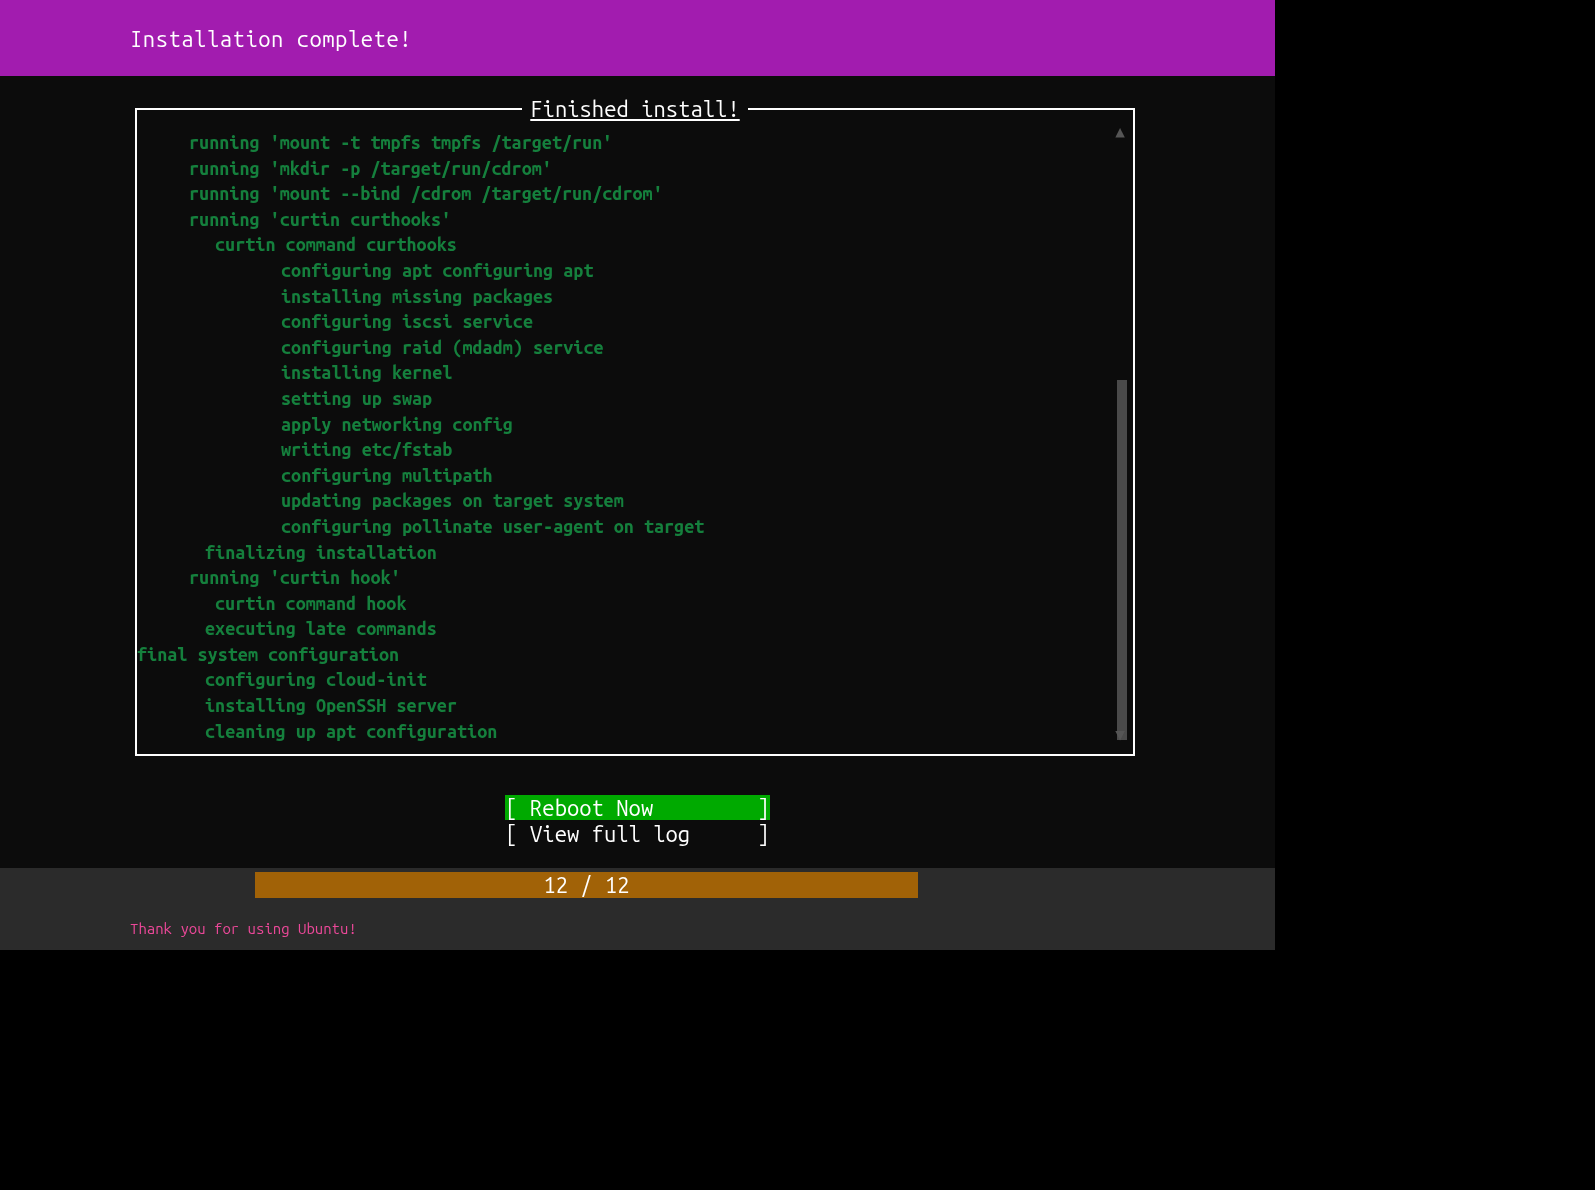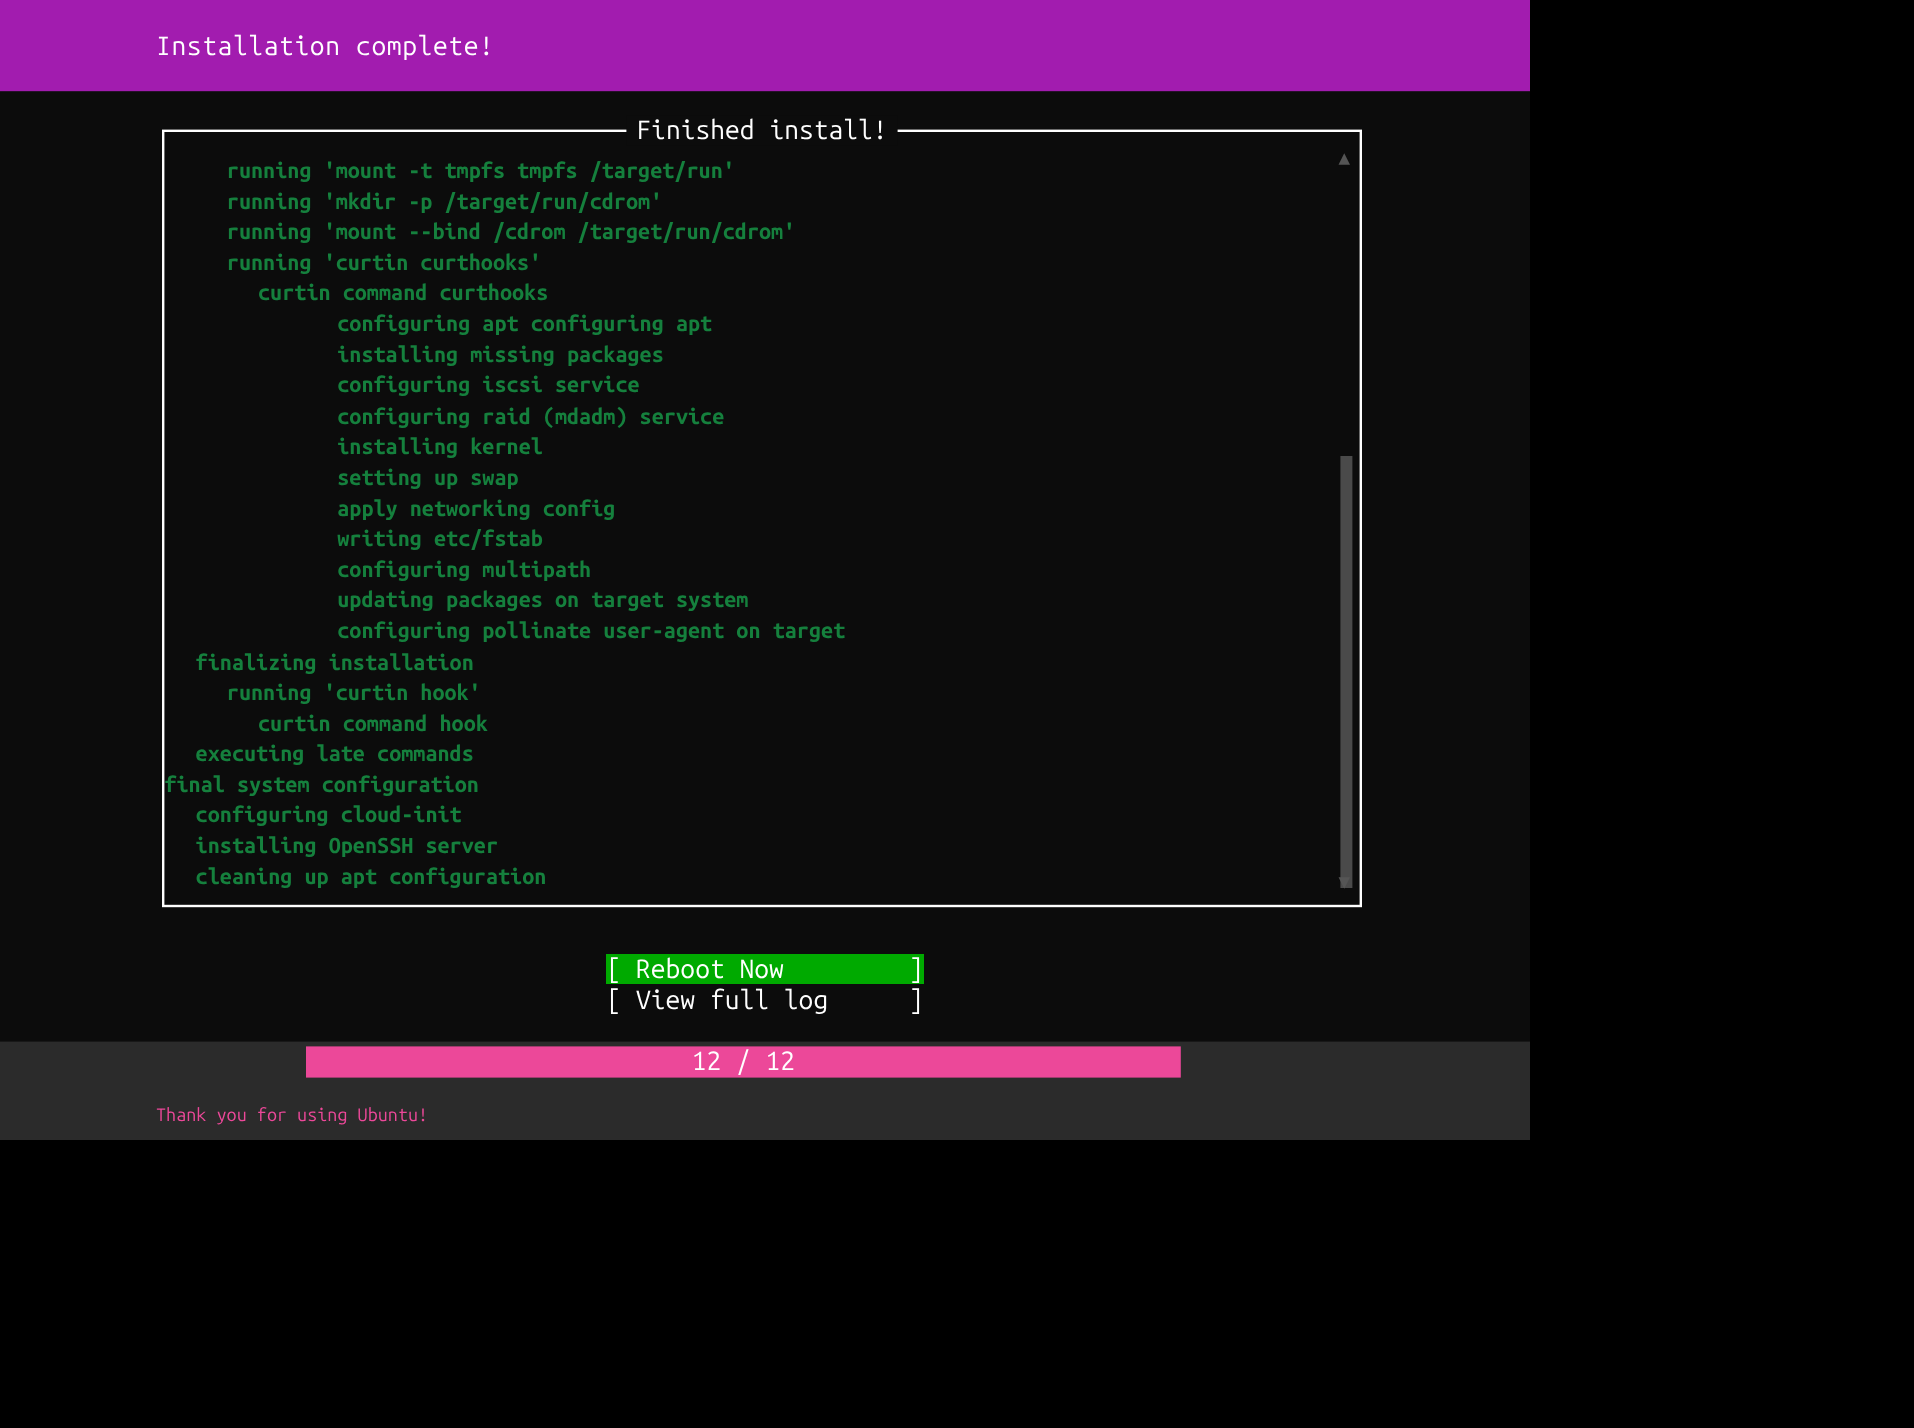--- a/index.html
+++ b/index.html
@@ -39,20 +39,21 @@
       border: 2px solid #ffffff;
     }
     .panel-title {
       position: absolute;
       top: -14px;
       left: 0;
       right: 0;
       text-align: center;
       color: #ffffff;
       font-size: 22px;
+      text-decoration: underline;
     }
     .panel-title span {
       background: #0c0c0c;
       padding: 0 8px;
     }
     .log {
       padding: 20px 0 0 0;
       color: #15803d;
       line-height: 25.6px;
       white-space: pre;
@@ -107,23 +108,23 @@
       left: 0;
       right: 0;
       top: 868px;
       height: 82px;
       background: #2b2b2b;
     }
     .progress {
       position: absolute;
       left: 255px;
       top: 872px;
-      width: 729px;
+      width: 663px;
       height: 26px;
-      background: #ec4899;
+      background: #a16207;
       color: #ffffff;
       text-align: center;
       font-size: 22px;
       line-height: 26px;
     }
     .thankyou {
       position: absolute;
       left: 130px;
       top: 920px;
       color: #ec4899;
@@ -143,21 +144,21 @@
       top: 0;
       width: 320px;
       height: 950px;
       background: #000000;
     }
     .log div { padding-left: 0; }
     .i0 { padding-left: 0px !important; }
     .i1 { padding-left: 52px !important; }
     .i2 { padding-left: 78px !important; }
     .i3 { padding-left: 104px !important; margin-left: 40px; }
-    .i4 { padding-left: 26px !important; }
+    .i4 { padding-left: 26px !important; margin-left: 42px; }
   </style>
 </head>
 <body>
 
 <div class="wrap">
   <div class="header">
     <span>Installation complete!</span>
   </div>
 
   <div class="panel">

